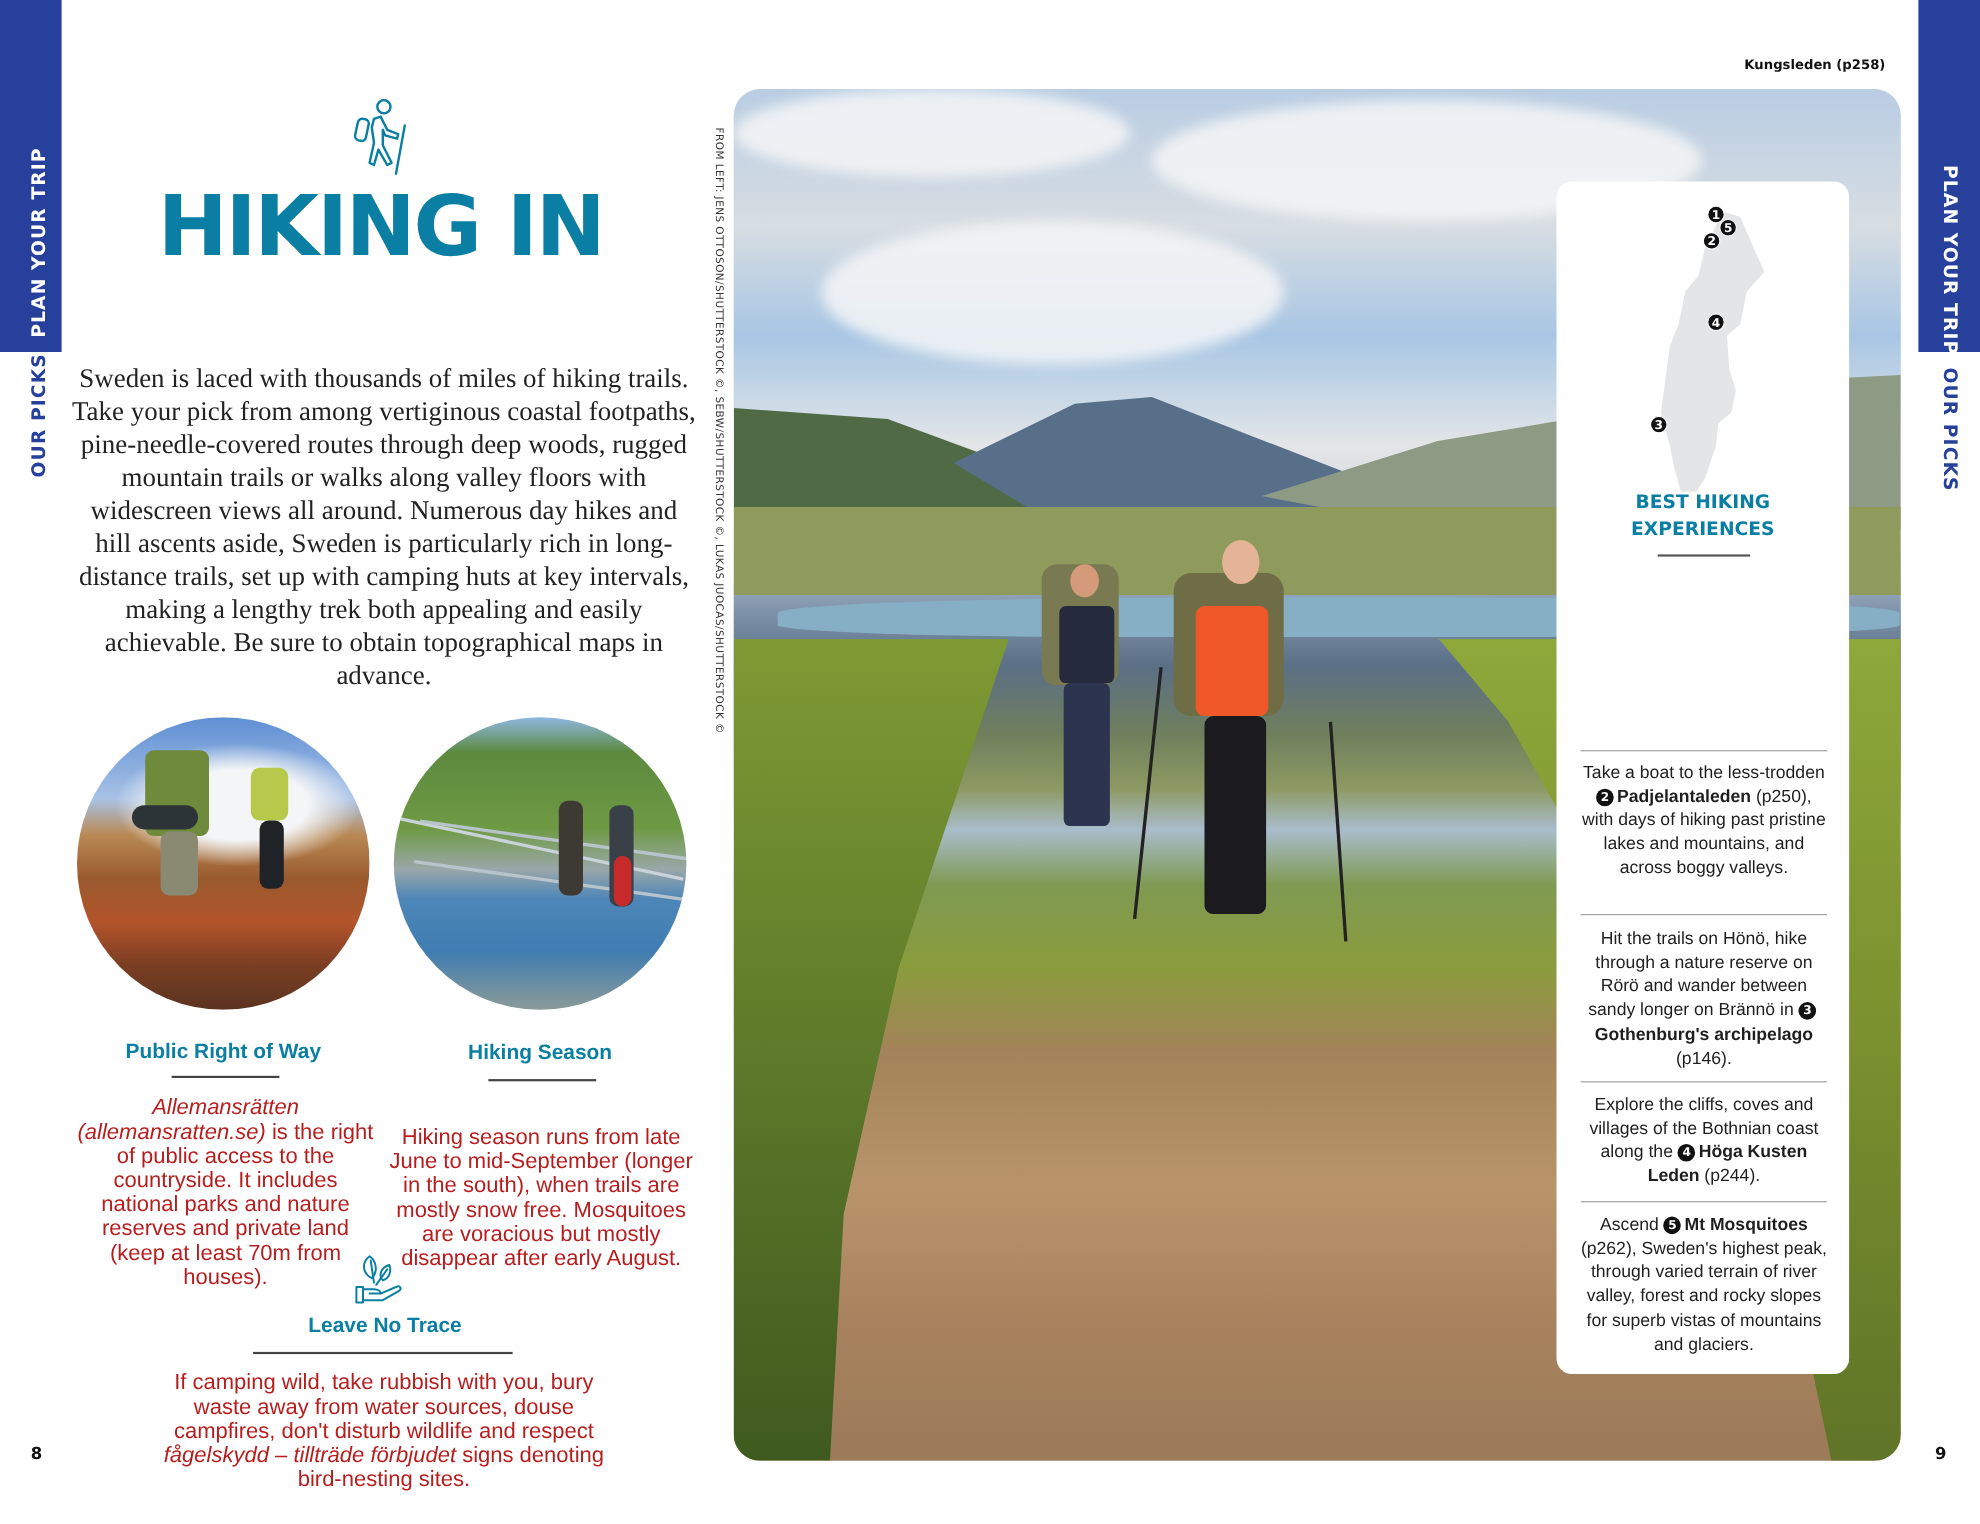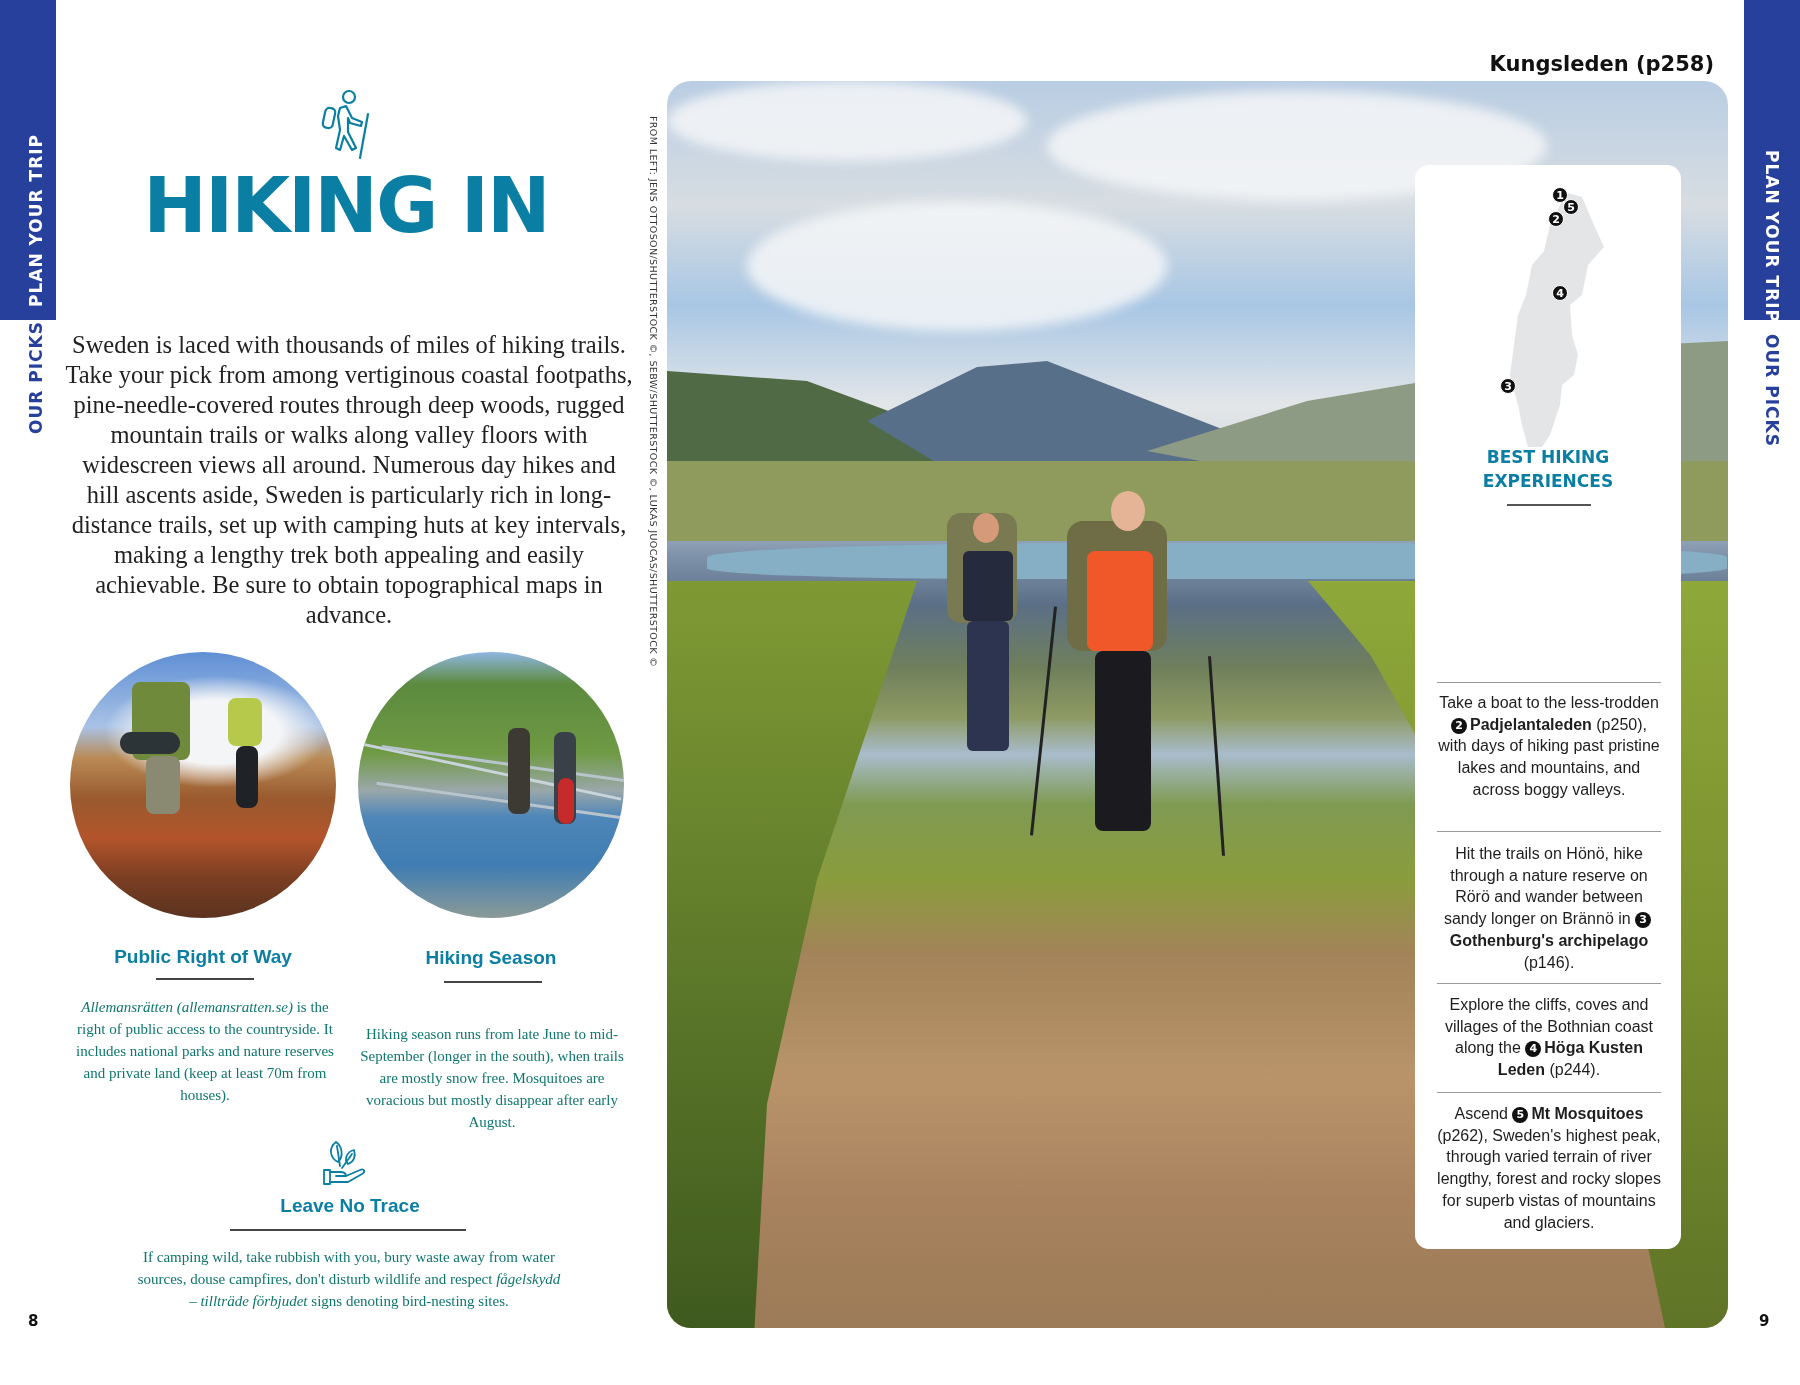--- a/index.html
+++ b/index.html
@@ -26,31 +26,31 @@
   .circle { position: absolute; width: 266px; height: 266px; border-radius: 50%; overflow: hidden; }
   .circle.c1 { left: 70px; top: 652px; background:
       radial-gradient(ellipse 60% 30% at 55% 30%, #f4f5f7 0 40%, transparent 70%),
       linear-gradient(180deg, #5f8fd4 0%, #a8c2e6 28%, #b98a55 40%, #9a5a2e 55%, #b3542b 70%, #7a3e22 85%, #5b3320 100%); }
   .circle.c2 { left: 358px; top: 652px; background:
       linear-gradient(180deg, #8fb7e2 0%, #5c8a3e 12%, #6f9a44 38%, #9aa7a9 52%, #4e86b8 62%, #3f7db2 80%, #8a9a98 100%); }
   .fig { position: absolute; border-radius: 8px; }
 
   .sub-h { position: absolute; text-align: center; color: #0a7fa3; font-family: Liberation Sans, sans-serif; font-weight: bold; font-size: 19px; }
   .rule { position: absolute; height: 2px; background: #444; }
-  .sub-p { position: absolute; text-align: center; font-family: Liberation Serif, serif; font-size: 15px; line-height: 22px; color: #0f766e; }
+  .sub-p { position: absolute; text-align: center; font-family: Liberation Sans, sans-serif; font-size: 20px; line-height: 22px; color: #b91c1c; }
   .sub-p i { font-style: italic; }
 
   .leaf-icon { position: absolute; left: 322px; top: 1136px; width: 52px; height: 52px; }
 
   .page-num { position: absolute; font-family: "DejaVu Sans", sans-serif; font-weight: bold; font-size: 15px; color: #111; }
 
   .credit { position: absolute; left: 659px; top: 116px; transform: rotate(90deg); transform-origin: left top; font-family: "DejaVu Sans", sans-serif; font-size: 9.5px; letter-spacing: 0.4px; color: #333; white-space: nowrap; }
 
   
-  .photo-caption { position: absolute; right: 86px; top: 52px; font-family: "DejaVu Sans", sans-serif; font-weight: bold; font-size: 21px; color: #111; }
+  .photo-caption { position: absolute; right: 86px; top: 52px; font-family: "DejaVu Sans", sans-serif; font-weight: bold; font-size: 12px; color: #111; }
   .photo { position: absolute; left: 667px; top: 81px; width: 1061px; height: 1247px; border-radius: 24px; overflow: hidden;
     background: linear-gradient(180deg, #b9cde3 0%, #d7dde2 10%, #a8c6e4 18%, #e3e6e8 26%, #c9d3dc 33%, #7f93ab 38%, #5b6f86 42%, #6f7f5c 47%, #8d9a63 51%, #a9bccc 54%, #7f9a52 58%, #8a9c3c 64%, #a38359 70%, #b9946a 80%, #a8825e 90%, #9c7b58 100%); }
   .photo .sky-cloud { position: absolute; border-radius: 50%; background: rgba(245,246,247,0.85); filter: blur(6px); }
   .photo .mtn { position: absolute; }
   .photo .lake { position: absolute; left: 40px; top: 462px; width: 1020px; height: 36px; background: #86aec4; border-radius: 40% 40% 30% 30%; }
   .photo .grass-l { position: absolute; left: 0; top: 500px; width: 250px; height: 747px; background: linear-gradient(180deg, #7f9a34 0%, #5e7a2a 50%, #3f5a1e 100%); clip-path: polygon(0 0, 100% 0, 60% 40%, 40% 70%, 35% 100%, 0 100%); }
   .photo .grass-r { position: absolute; right: 0; top: 500px; width: 420px; height: 747px; background: linear-gradient(180deg, #8ea83a 0%, #7a8f2e 50%, #5f7427 100%); clip-path: polygon(0 0, 100% 0, 100% 100%, 85% 100%, 70% 60%, 30% 25%, 15% 10%); }
   .photo .hiker { position: absolute; }
 
   .sidebar { position: absolute; left: 1415px; top: 165px; width: 266px; height: 1084px; background: #ffffff; border-radius: 14px; }
@@ -176,16 +176,16 @@
 
   <p class="exp" style="top:527px;"><span>Take a boat to the less-trodden </span><span class="num-badge">2</span><b>Padjelantaleden</b><span> (p250), with days of hiking past pristine lakes and mountains, and across boggy valleys.</span></p>
   <div class="exp-sep" style="top:666px;"></div>
 
   <p class="exp" style="top:678px;"><span>Hit the trails on Hönö, hike through a nature reserve on Rörö and wander between sandy longer on Brännö in </span><span class="num-badge">3</span><b>Gothenburg's archipelago</b><span> (p146).</span></p>
   <div class="exp-sep" style="top:818px;"></div>
 
   <p class="exp" style="top:829px;"><span>Explore the cliffs, coves and villages of the Bothnian coast along the </span><span class="num-badge">4</span><b>Höga Kusten Leden</b><span> (p244).</span></p>
   <div class="exp-sep" style="top:927px;"></div>
 
-  <p class="exp" style="top:938px;"><span>Ascend </span><span class="num-badge">5</span><b>Mt Mosquitoes</b><span> (p262), Sweden's highest peak, through varied terrain of river lengthy, forest and rocky slopes for superb vistas of mountains and glaciers.</span></p>
+  <p class="exp" style="top:938px;"><span>Ascend </span><span class="num-badge">5</span><b>Mt Mosquitoes</b><span> (p262), Sweden's highest peak, through varied terrain of river valley, forest and rocky slopes for superb vistas of mountains and glaciers.</span></p>
 </div>
 
 <div class="page-num" style="left:1759px;top:1312px;">9</div>
 
 </body></html>

